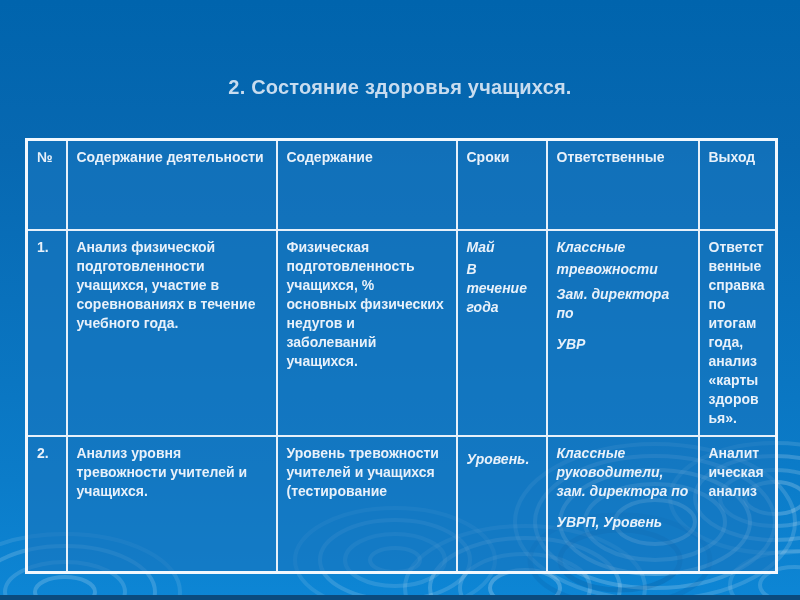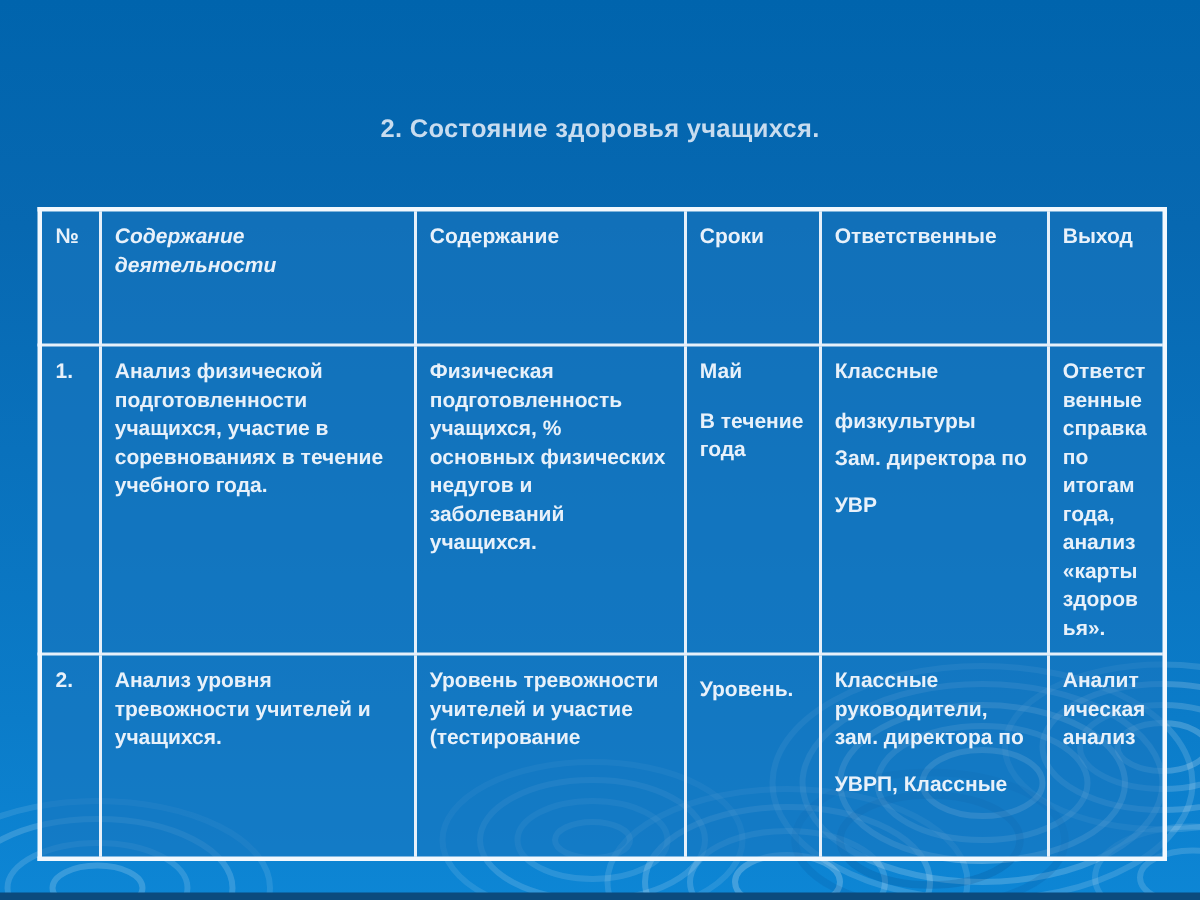--- a/index.html
+++ b/index.html
@@ -11,43 +11,43 @@
     font-family:"Liberation Sans","DejaVu Sans",sans-serif;
   }
   #ripples{position:absolute;left:0;top:0;z-index:0;}
   .bottom-strip{
     position:absolute;left:0;bottom:0;width:800px;height:5px;
     background:#0B4B7E;z-index:3;
   }
   .slide-title{
     position:absolute;top:76px;left:0;width:800px;
     text-align:center;z-index:2;
-    color:#C8DCEF;font-size:17px;font-weight:700;letter-spacing:.2px;
+    color:#C8DCEF;font-size:20px;font-weight:700;letter-spacing:.2px;
   }
   table.activity{
     position:absolute;left:25px;top:138px;z-index:1;
     width:750px;table-layout:fixed;border-collapse:collapse;
   }
   table.activity td,table.activity th{
     background:rgba(25,118,190,0.62);
     border:2px solid #E6F0FA;
     vertical-align:top;text-align:left;
     padding:7px 8px 7px 9px;
     color:#E8F1FA;
     font-size:14px;font-weight:700;line-height:19px;
     overflow-wrap:break-word;word-wrap:break-word;
   }
   table.activity{border:3px solid #F2F8FE;}
   th.h-small{font-size:15px;}
-  th.h-big{font-size:17px;line-height:23px;font-style:italic;}
+  th.h-big{font-size:17px;line-height:23px;}
   tr.r-head{height:90px;}
   tr.r-one{height:155px;}
   tr.r-two{height:137px;}
-  .cell p{margin:0;}
-  .cell p + p{margin-top:14px;}
+  .cell p{margin:0;font-style:italic;}
+  .cell p + p{margin-top:3px;}
   .mt-s{margin-top:6px !important;}
   .mt-m{margin-top:12px !important;}
   col.c-num{width:40px;}
   col.c-content{width:210px;}
   col.c-indicators{width:180px;}
   col.c-terms{width:90px;}
   col.c-resp{width:152px;}
   col.c-out{width:78px;}
 </style>
 </head>
@@ -122,36 +122,36 @@
     <tr class="r-one">
       <td class="cell">1.</td>
       <td class="cell">Анализ физической подготовленности учащихся, участие в соревнованиях в течение учебного года.</td>
       <td class="cell">Физическая подготовленность учащихся, % основных физических недугов и заболеваний учащихся.</td>
       <td class="cell">
         <p>Май</p>
         <p>В течение года</p>
       </td>
       <td class="cell">
         <p>Классные</p>
-        <p>физкультуры</p>
+        <p>тревожности</p>
         <p class="mt-s">Зам. директора по</p>
         <p class="mt-m">УВР</p>
       </td>
       <td class="cell">Ответственные справка по итогам года, анализ «карты здоровья».</td>
     </tr>
     <tr class="r-two">
       <td class="cell">2.</td>
       <td class="cell">Анализ уровня тревожности учителей и учащихся.</td>
-      <td class="cell">Уровень тревожности учителей и участие (тестирование</td>
+      <td class="cell">Уровень тревожности учителей и учащихся (тестирование</td>
       <td class="cell">
         <p class="mt-s">Уровень.</p>
       </td>
       <td class="cell">
         <p>Классные руководители, зам. директора по</p>
-        <p class="mt-m">УВРП, Классные</p>
+        <p class="mt-m">УВРП, Уровень</p>
       </td>
       <td class="cell">Аналитическая анализ</td>
     </tr>
   </tbody>
     </table>
 
   <div class="bottom-strip"></div>
 </div>
 
 </body></html>

